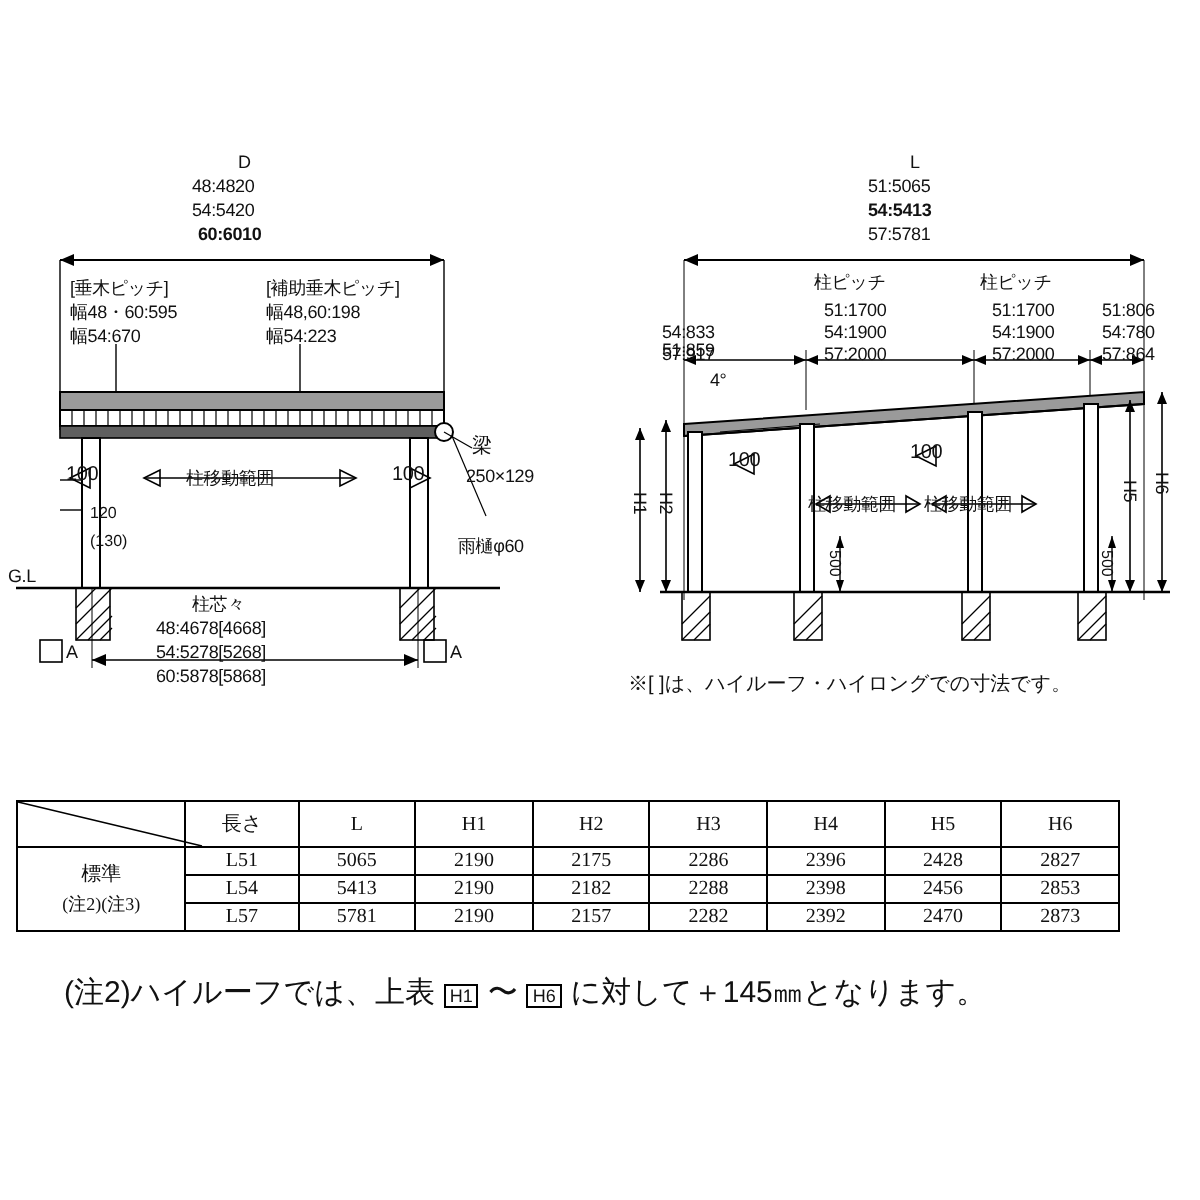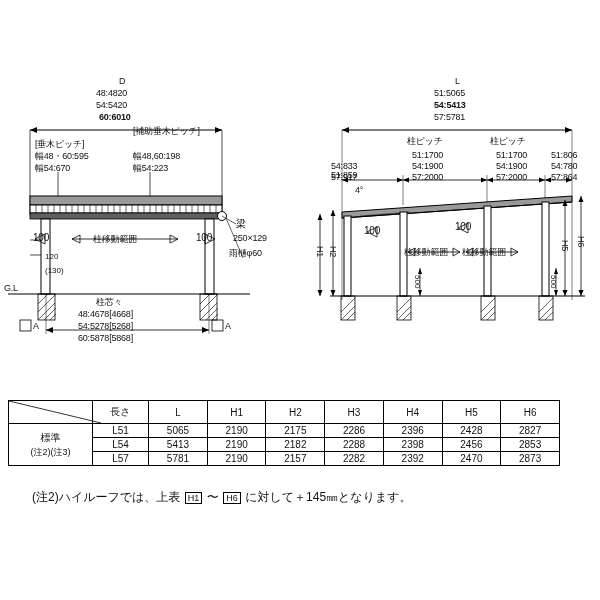--- a/index.html
+++ b/index.html
@@ -13,23 +13,23 @@
   }
   .wrap{position:absolute;left:0;top:0;width:600px;height:600px;}
   .abs{position:absolute;}
   .txt{font-size:9px;line-height:11px;white-space:pre;letter-spacing:-0.2px;}
   .txt10{font-size:10px;line-height:12px;white-space:pre;}
   .txt8{font-size:8px;line-height:10px;white-space:pre;}
   
   table.spec{border-collapse:collapse;font-size:10px;}
   table.spec td,table.spec th{
     border:1px solid #000;text-align:center;padding:1px 2px;font-weight:normal;
-    font-family:Liberation Sans, sans-serif;
+    font-family:Liberation Serif, serif;
   }
-  .note{font-size:12px;}
+  .note{font-size:15px;}
   .ul-label{border:1px solid #000;padding:0 2px;font-size:9px;display:inline-block;}
   svg{display:block;overflow:visible;}
 </style>
 </head>
 <body>
 
 <div class="wrap">
 
   <div class="abs" style="left:0;top:0;width:300px;height:370px;">
 
@@ -135,27 +135,27 @@
 
       <line x1="226" y1="218" x2="243" y2="258" stroke="#000" stroke-width="0.6"></line>
 
       <line x1="222" y1="216" x2="236" y2="224" stroke="#000" stroke-width="0.6"></line>
     </svg>
 
     <div class="abs txt" style="left:35px;top:139px;">[垂木ピッチ]</div>
     <div class="abs txt" style="left:35px;top:151px;">幅48・60:595</div>
     <div class="abs txt" style="left:35px;top:163px;">幅54:670</div>
 
-    <div class="abs txt" style="left:133px;top:126px;">[補助垂木ピッチ]</div>
+    <div class="abs txt" style="left:133px;top:139px;">[補助垂木ピッチ]</div>
     <div class="abs txt" style="left:133px;top:151px;">幅48,60:198</div>
     <div class="abs txt" style="left:133px;top:163px;">幅54:223</div>
 
     <div class="abs txt10" style="left:236px;top:218px;">梁</div>
     <div class="abs txt" style="left:233px;top:233px;">250×129</div>
-    <div class="abs txt" style="left:229px;top:248px;">雨樋φ60</div>
+    <div class="abs txt" style="left:229px;top:268px;">雨樋φ60</div>
 
     <div class="abs txt" style="left:93px;top:234px;">柱移動範囲</div>
     <div class="abs txt" style="left:33px;top:232px;font-size:10px;">100</div>
     <div class="abs txt" style="left:196px;top:232px;font-size:10px;">100</div>
     <div class="abs txt8" style="left:45px;top:252px;">120</div>
     <div class="abs txt8" style="left:45px;top:266px;">(130)</div>
 
     <div class="abs txt" style="left:4px;top:283px;">G.L</div>
 
     <div class="abs txt" style="left:96px;top:297px;">柱芯々</div>
@@ -288,20 +288,21 @@
     <div class="abs txt" style="left:162px;top:247px;">柱移動範囲</div>
 
     <div class="abs txt" style="left:14px;top:246px;writing-mode:vertical-rl;">H1</div>
     <div class="abs txt" style="left:27px;top:246px;writing-mode:vertical-rl;">H2</div>
     <div class="abs txt" style="left:259px;top:240px;writing-mode:vertical-rl;">H5</div>
     <div class="abs txt" style="left:275px;top:236px;writing-mode:vertical-rl;">H6</div>
 
     <div class="abs txt8" style="left:112px;top:275px;writing-mode:vertical-rl;">500</div>
     <div class="abs txt8" style="left:248px;top:275px;writing-mode:vertical-rl;">500</div>
 
+    <div class="abs txt10" style="left:14px;top:337px;">※[ ]は、ハイルーフ・ハイロングでの寸法です。</div>
   </div>
 
   <div class="abs" style="left:8px;top:400px;width:560px;">
     <table class="spec" style="width:552px;">
       <tbody>
           <tr>
         <td style="width:92px;height:22px;position:relative;padding:0;">
           <svg width="92" height="22" style="position:absolute;left:0;top:0;">
             <line x1="0" y1="0" x2="92" y2="22" stroke="#000" stroke-width="0.8"></line>
           </svg>

